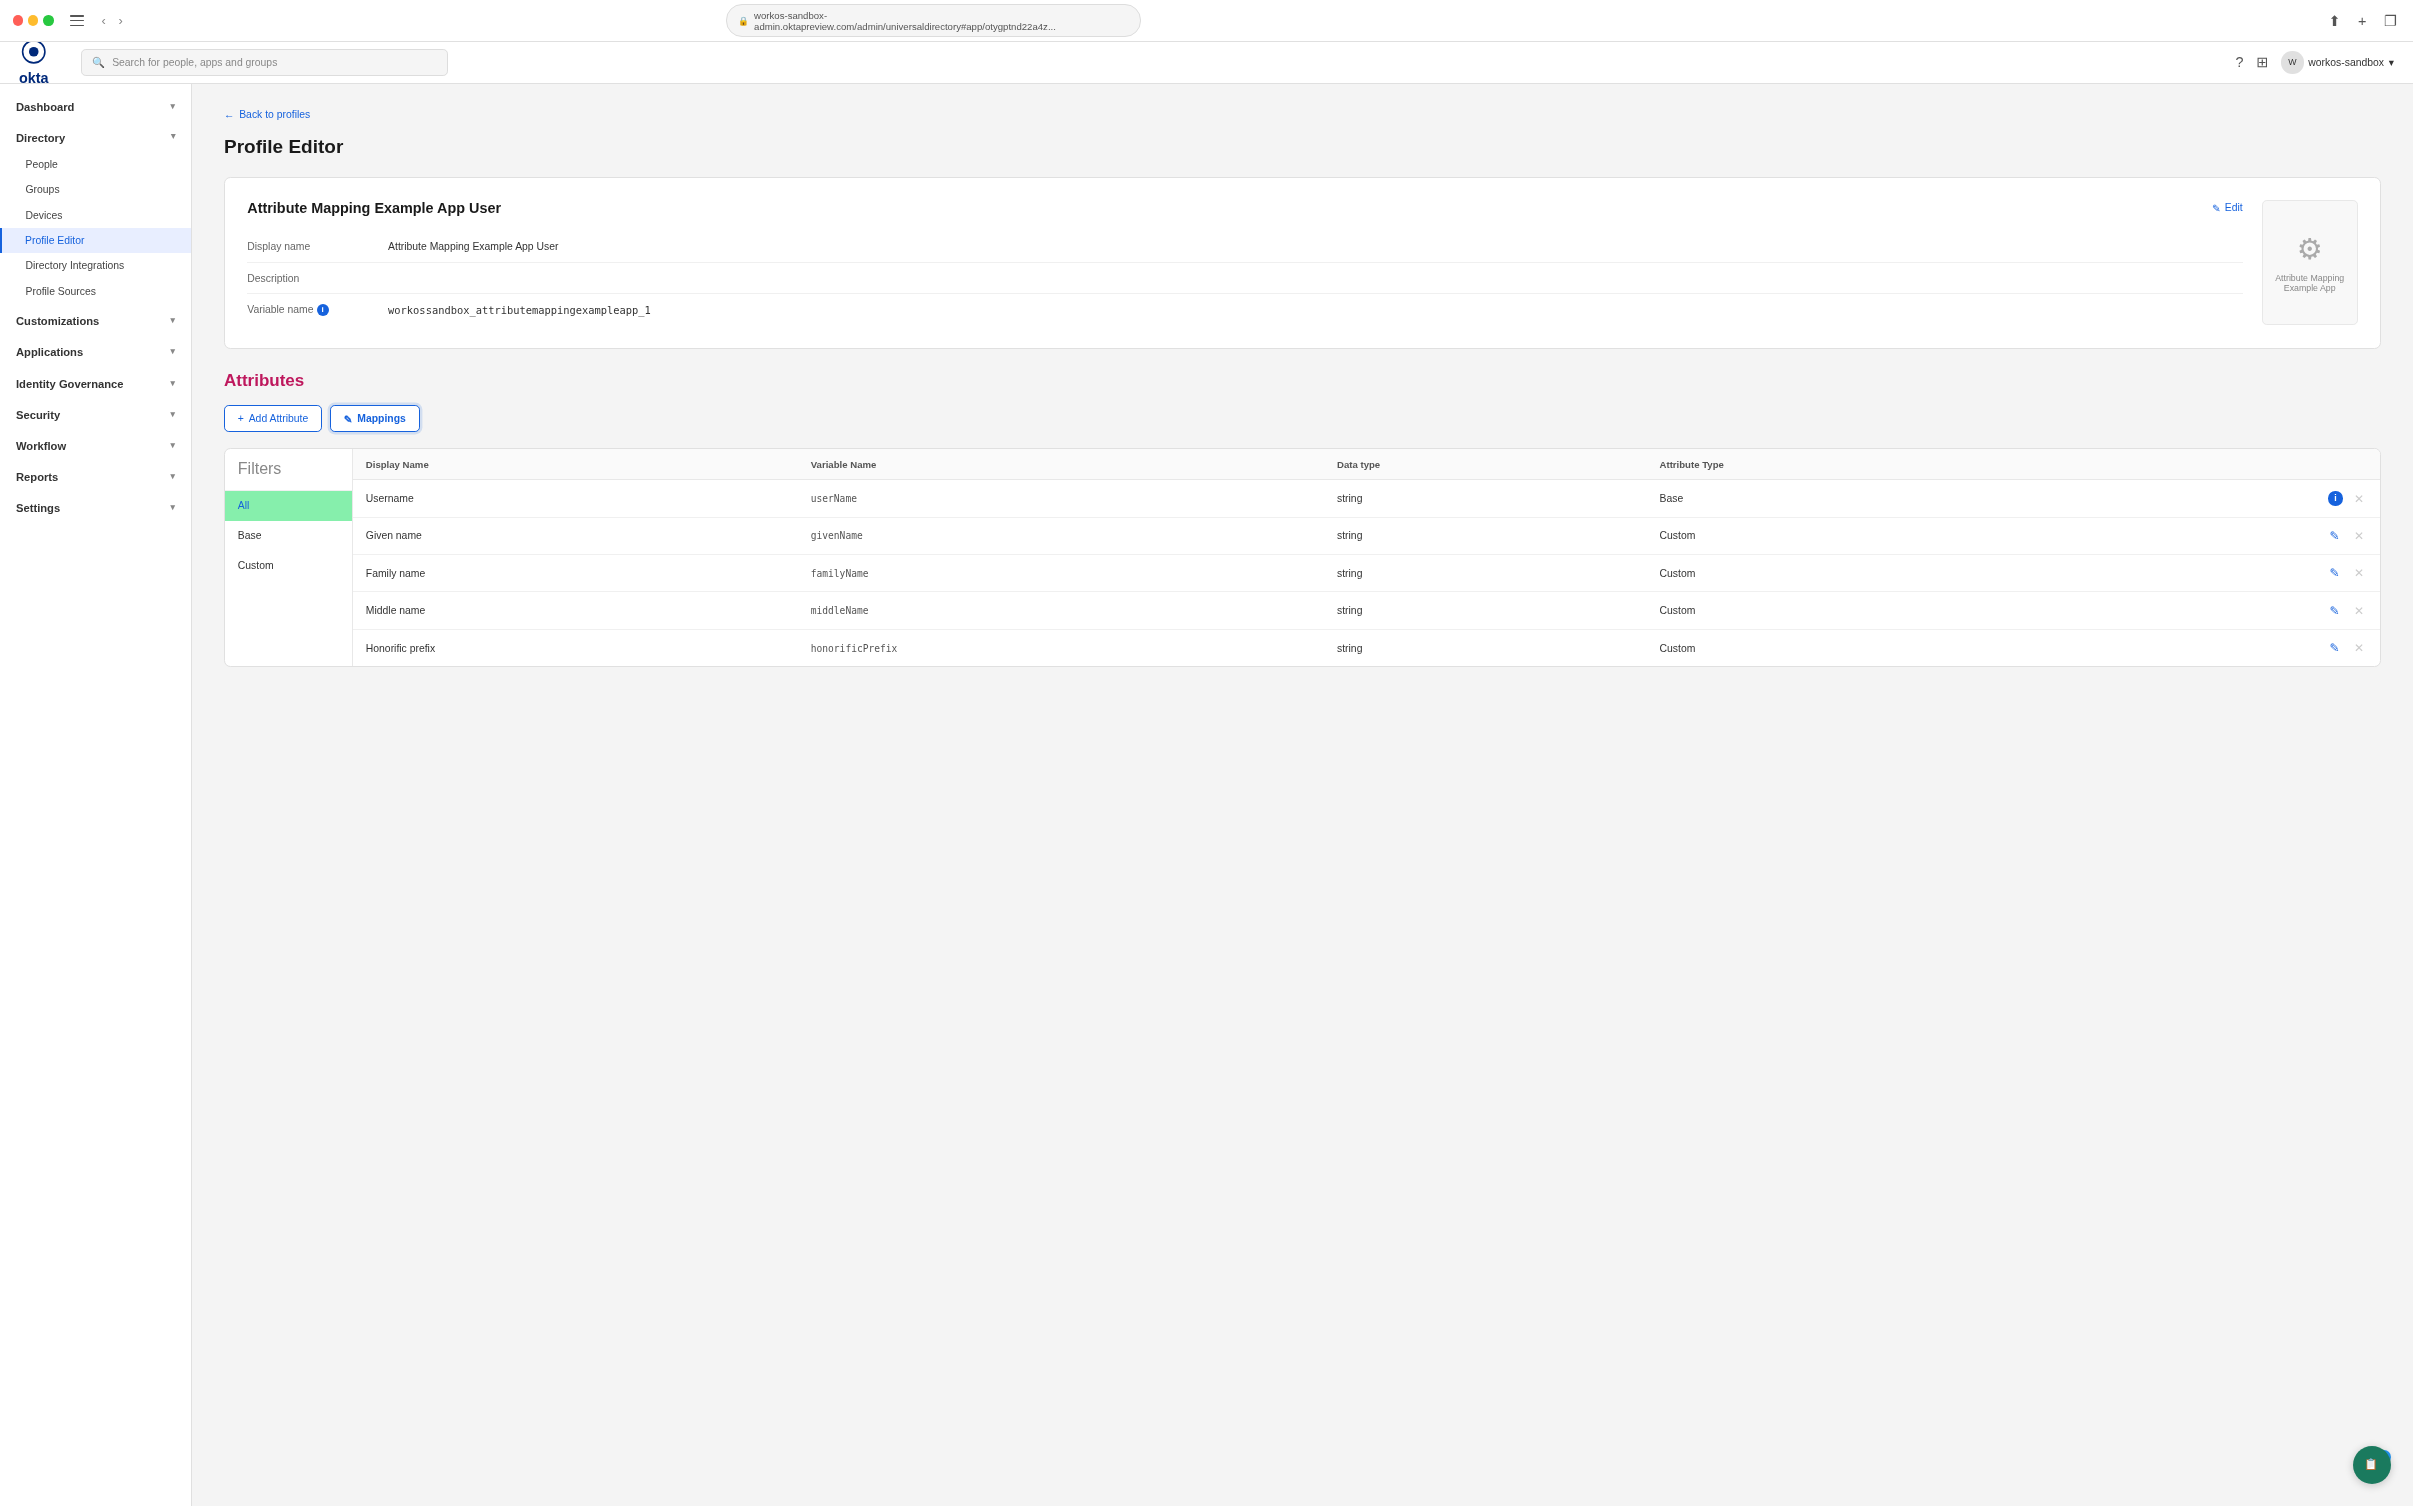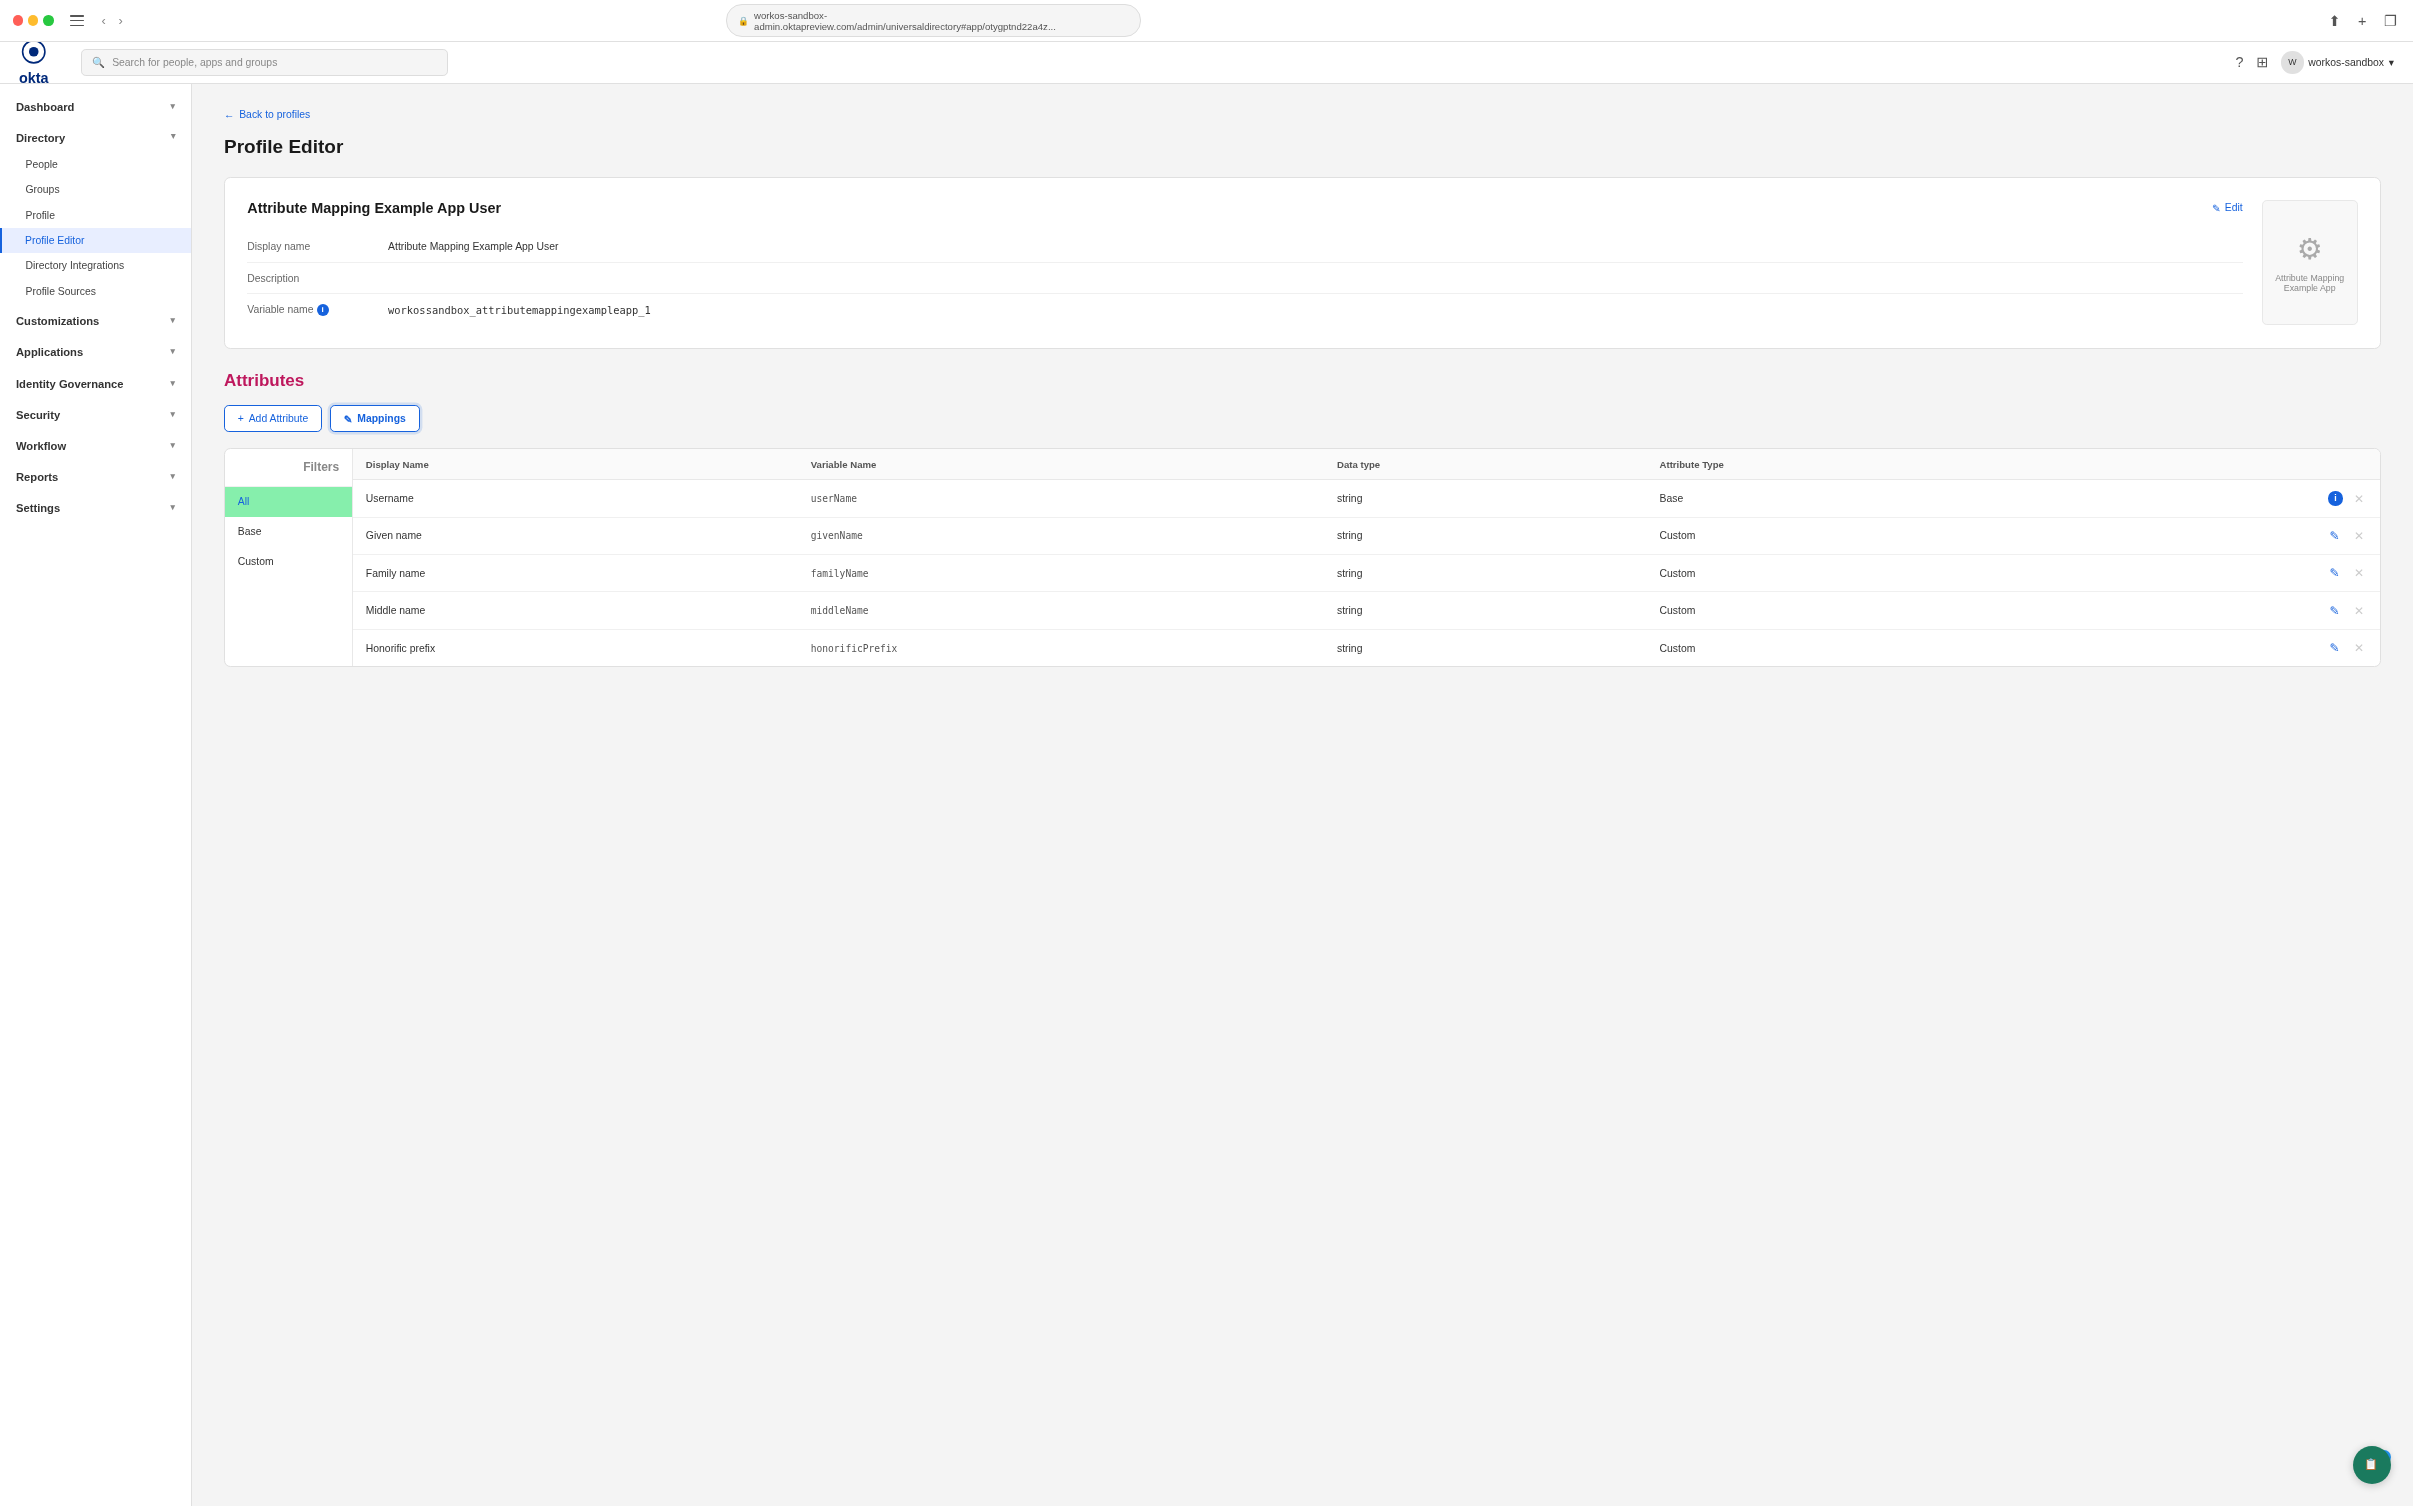--- a/index.html
+++ b/index.html
@@ -105,21 +105,21 @@
     .btn-active {
       background: #fff; border: 1.6px solid #1662dd; border-radius: 4.8px;
       padding: 6.4px 12.8px; color: #1662dd; font-size: 10.4px; font-weight: 600;
       box-shadow: 0 0 0 2.4px rgba(22,98,221,0.15); cursor: pointer;
       display: flex; align-items: center; gap: 4.8px;
     }
 
     
     .attributes-area { display: flex; background: #fff; border: 0.8px solid #e0e0e0; border-radius: 6.4px; overflow: hidden; }
     .filter-panel { width: 128px; border-right: 0.8px solid #e8e8e8; padding: 0; flex-shrink: 0; }
-    .filter-header { padding: 11.2px 12.8px; font-size: 12px; color: #888; font-weight: 700; border-bottom: 0.8px solid #f0f0f0; text-align: right; }
+    .filter-header { padding: 11.2px 12.8px; font-size: 16px; color: #888; font-weight: 400; border-bottom: 0.8px solid #f0f0f0; }
     .filter-item { padding: 9.6px 12.8px; font-size: 10.4px; color: #333; cursor: pointer; }
     .filter-item.active { background: #86efac; color: #1662dd; font-weight: 500; }
 
     
     .table-area { flex: 1; overflow-x: auto; }
     table { width: 100%; border-collapse: collapse; }
     thead tr { background: #fafafa; }
     th { padding: 9.6px 12.8px; text-align: left; font-size: 9.6px; font-weight: 600; color: #555; border-bottom: 0.8px solid #e8e8e8; }
     td { padding: 9.6px 12.8px; font-size: 10.4px; color: #333; border-bottom: 0.8px solid #f0f0f0; }
     tr:last-child td { border-bottom: none; }
@@ -211,21 +211,21 @@
       </div>
     </div>
 
     <div class="sidebar-section">
       <div class="sidebar-section-header">
         <span>Directory</span>
         <span class="chevron open">▴</span>
       </div>
       <a class="sidebar-item">People</a>
       <a class="sidebar-item">Groups</a>
-      <a class="sidebar-item">Profile</a>
+      <a class="sidebar-item">Devices</a>
       <a class="sidebar-item active">Profile Editor</a>
       <a class="sidebar-item">Directory Integrations</a>
       <a class="sidebar-item">Profile Sources</a>
     </div>
 
     <div class="sidebar-section">
       <div class="sidebar-section-header">
         <span>Customizations</span>
         <span class="chevron">▾</span>
       </div>

